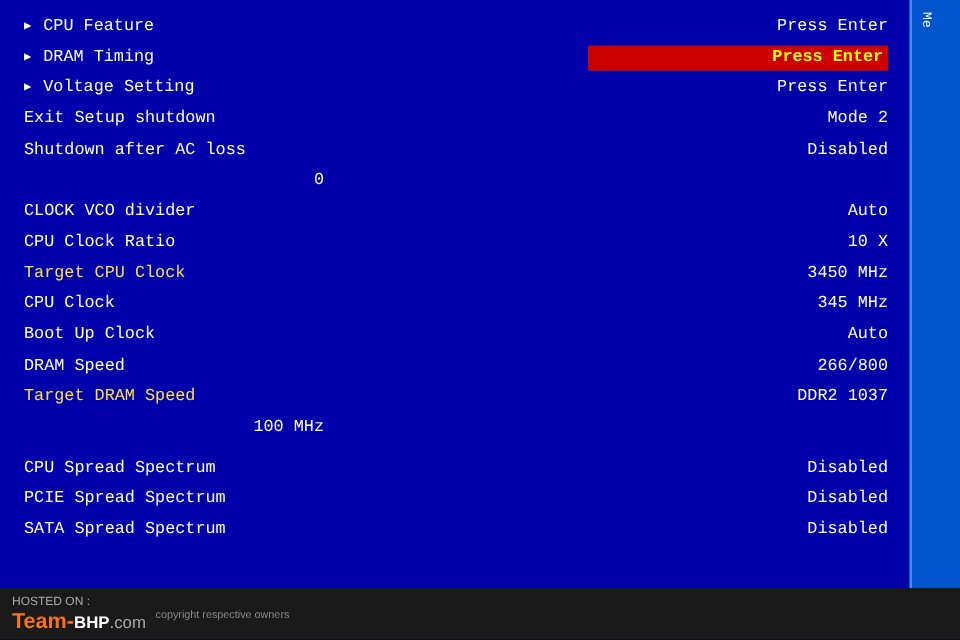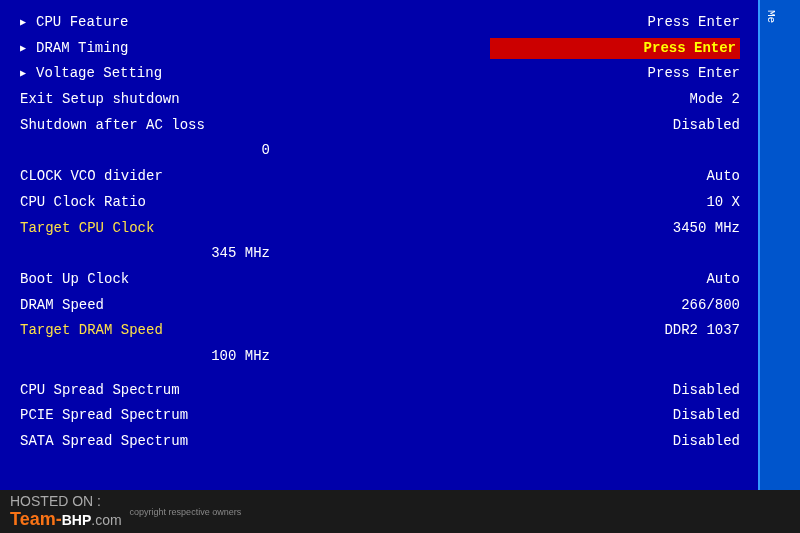--- a/index.html
+++ b/index.html
@@ -105,21 +105,21 @@
       gap: 8px;
     }
 
     .watermark-logo {
       color: #FFFFFF;
       font-size: 11px;
       font-family: Arial, sans-serif;
     }
 
     .watermark-logo .hosted {
-      font-size: 14px;
+      font-size: 10px;
       color: #AAAAAA;
     }
 
     .watermark-logo .team {
       color: #f97316;
       font-weight: bold;
       font-size: 18px;
     }
 
     .watermark-logo .bhp {
@@ -203,20 +203,23 @@
           </div>
           <div class="bios-value">10 X</div>
         </div>
         <div class="bios-row">
           <div class="bios-label cyan indent">
             <span>Target CPU Clock</span>
           </div>
           <div class="bios-value">3450  MHz</div>
         </div>
         <div class="bios-row">
+          <div class="bios-label indent">
+            <span>CPU Clock</span>
+          </div>
           <div class="bios-value">345  MHz</div>
         </div>
         <div class="bios-row">
           <div class="bios-label indent">
             <span>Boot Up Clock</span>
           </div>
           <div class="bios-value">Auto</div>
         </div>
         <div class="bios-row">
           <div class="bios-label indent">

